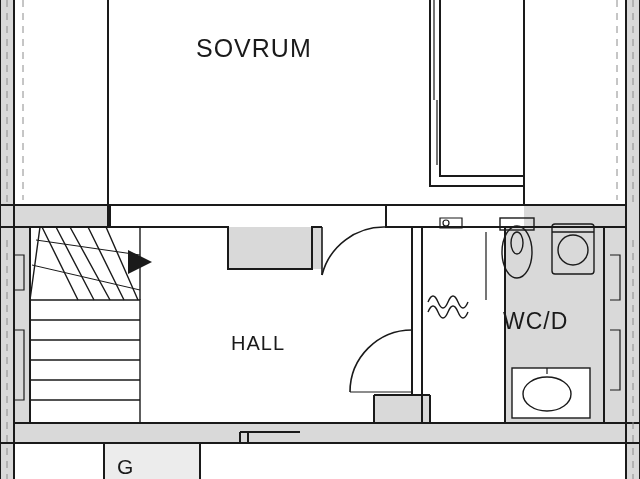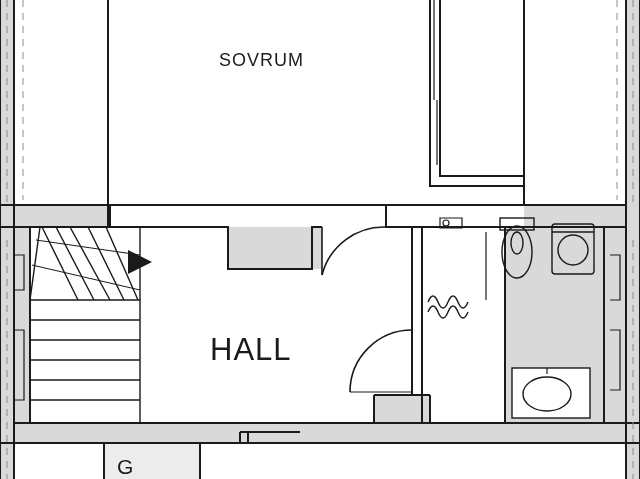--- a/index.html
+++ b/index.html
@@ -141,17 +141,18 @@
     <g fill="none" stroke="#8c8c8c" stroke-width="1" stroke-dasharray="7 6">
       <path d="M7 0 L7 205"></path>
       <path d="M7 240 L7 479"></path>
       <path d="M633 0 L633 205"></path>
       <path d="M633 240 L633 479"></path>
       <path d="M617 0 L617 200"></path>
       <path d="M23 0 L23 200"></path>
     </g>
   </svg>
 
-  <div class="lbl" style="left:196px;top:50px;font-size:18px;margin-left:23px;">SOVRUM</div>
-  <div class="lbl" style="left:210px;top:332px;font-size:31px;">HALL</div>
+  <div class="lbl" style="left:196px;top:34px;font-size:25px;">SOVRUM</div>
+  <div class="lbl" style="left:231px;top:332px;font-size:20px;">HALL</div>
+  <div class="lbl" style="left:503px;top:308px;font-size:23px;">WC/D</div>
   <div class="lbl" style="left:117px;top:455px;font-size:21px;">G</div>
 
 </div>
 
 </body></html>

